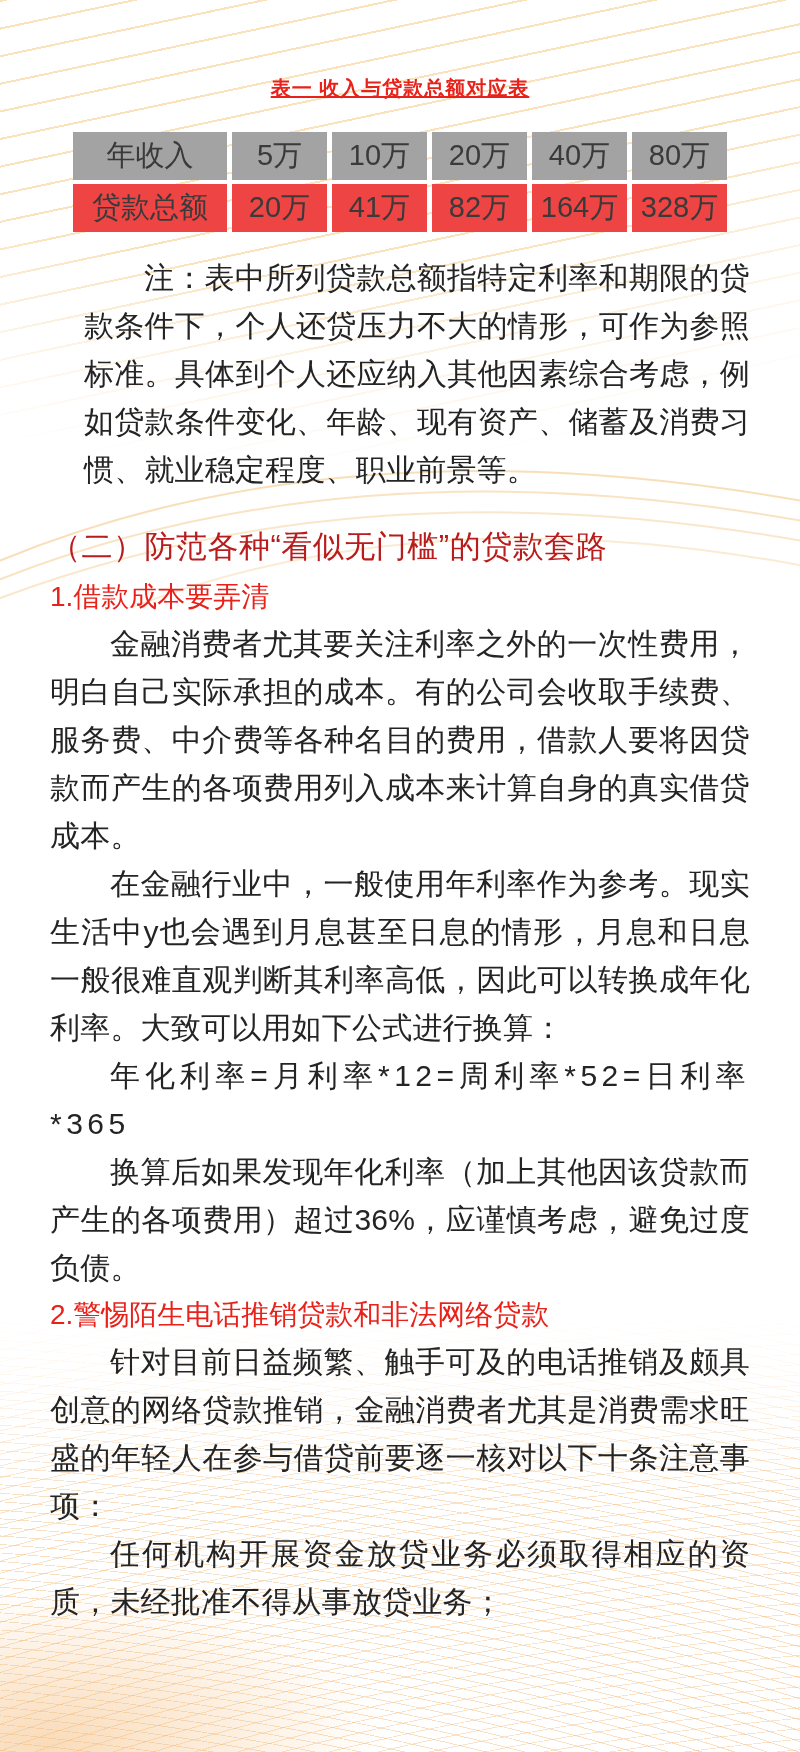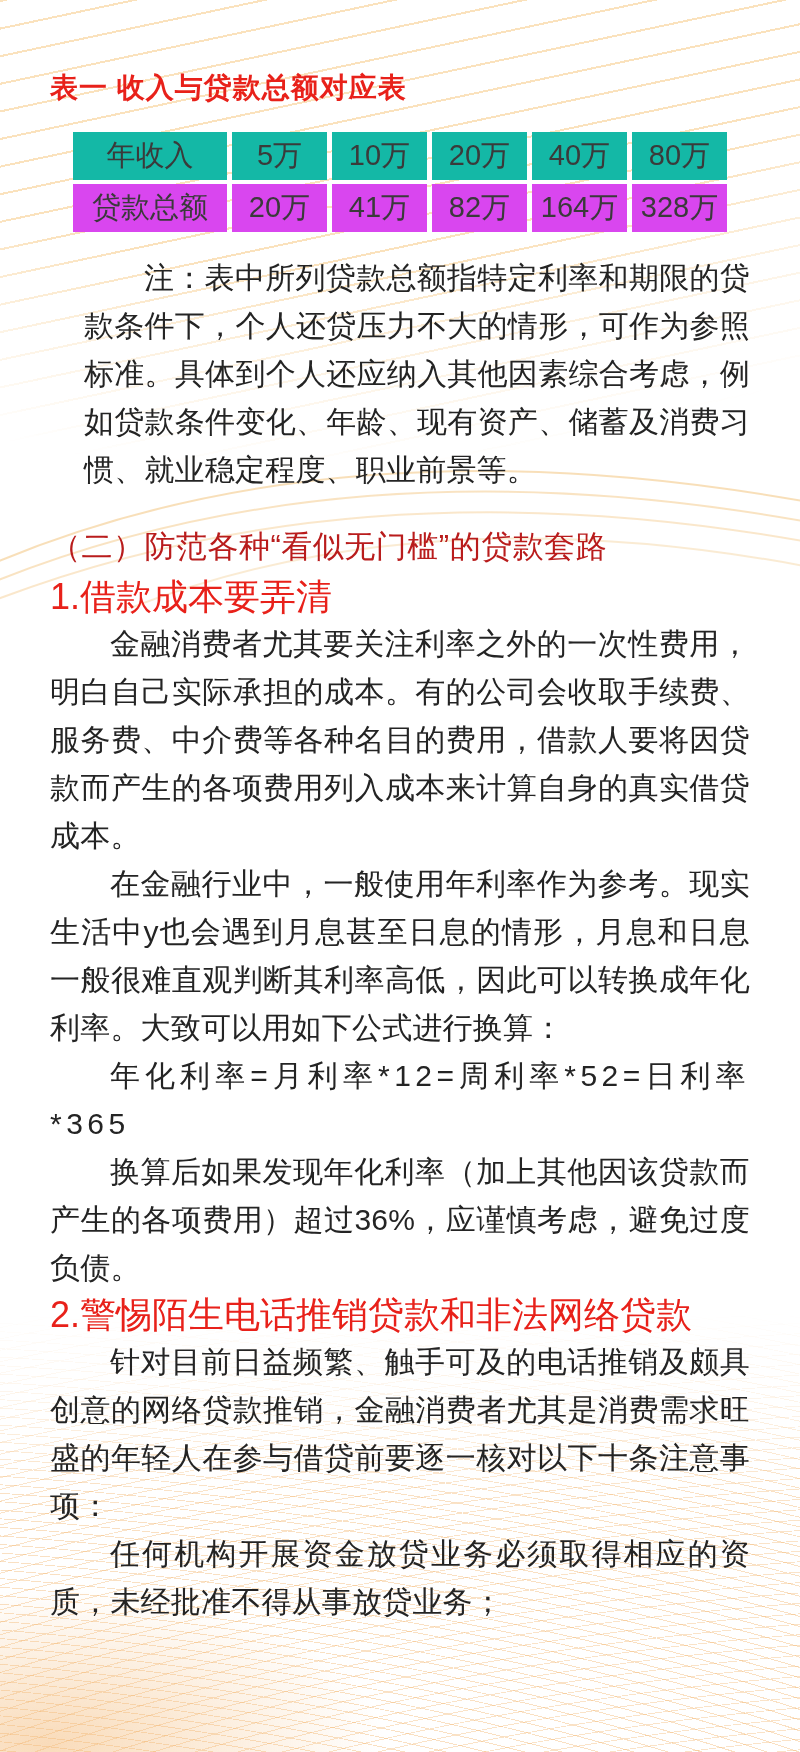--- a/index.html
+++ b/index.html
@@ -50,66 +50,68 @@
     pointer-events: none;
   }
   
   .content {
     position: relative;
     z-index: 1;
     padding: 70px 50px 0 50px;
   }
   .title {
     margin: 0;
+    text-align: center;
     color: #e8211a;
-    font-size: 28px;
+    font-size: 20px;
     line-height: 36px;
     font-weight: 700;
     letter-spacing: 1px;
+    text-decoration: underline;
   }
   .loan-table {
     margin: 22px auto 0 auto;
     border-collapse: separate;
     border-spacing: 5px 4px;
     table-layout: fixed;
     width: 664px;
   }
   .loan-table td {
     height: 48px;
     text-align: center;
     vertical-align: middle;
     font-size: 29px;
     color: #3a3a3a;
     white-space: nowrap;
     padding: 0 2px;
   }
   .loan-table td.label-col { width: 150px; }
-  .cell-pink  { background: #14b8a6; margin-top: 32px; }
-  .cell-yellow{ background: #d946ef; }
+  .cell-pink  { background: #a3a3a3; margin-top: 32px; }
+  .cell-yellow{ background: #ef4444; }
   .para {
     margin: 0;
     font-size: 30px;
     line-height: 48px;
     color: #242424;
     text-align: justify;
     text-indent: 2em;
     letter-spacing: 0.2px;
   }
   .note { margin-top: 18px; margin-left: 34px; }
   .heading {
     margin: 26px 0 0 0;
     font-size: 31px;
     line-height: 54px;
     color: #b91c1c;
     font-weight: 400;
     letter-spacing: 0.5px;
   }
   .sub {
     margin: 0;
-    font-size: 36px;
+    font-size: 28px;
     line-height: 46px;
     color: #e8211a;
     font-weight: 400;
   }
   .formula { letter-spacing: 4.5px; }
 </style>
 </head>
 <body>
 
 <div class="page">

